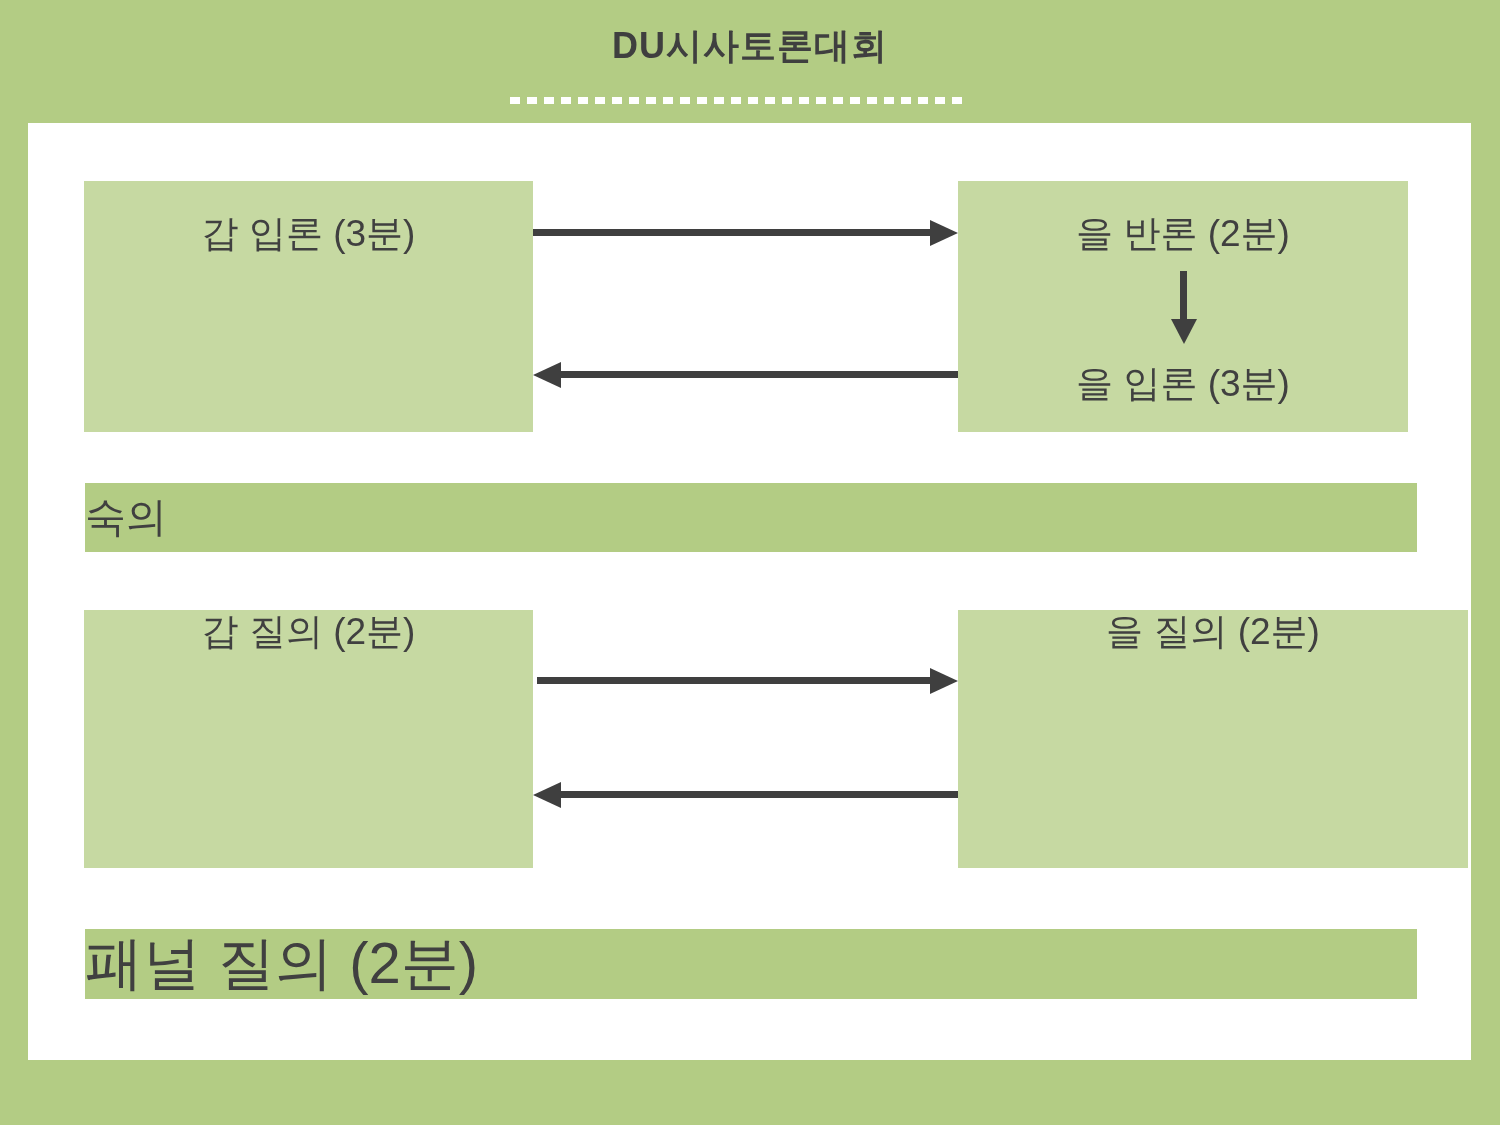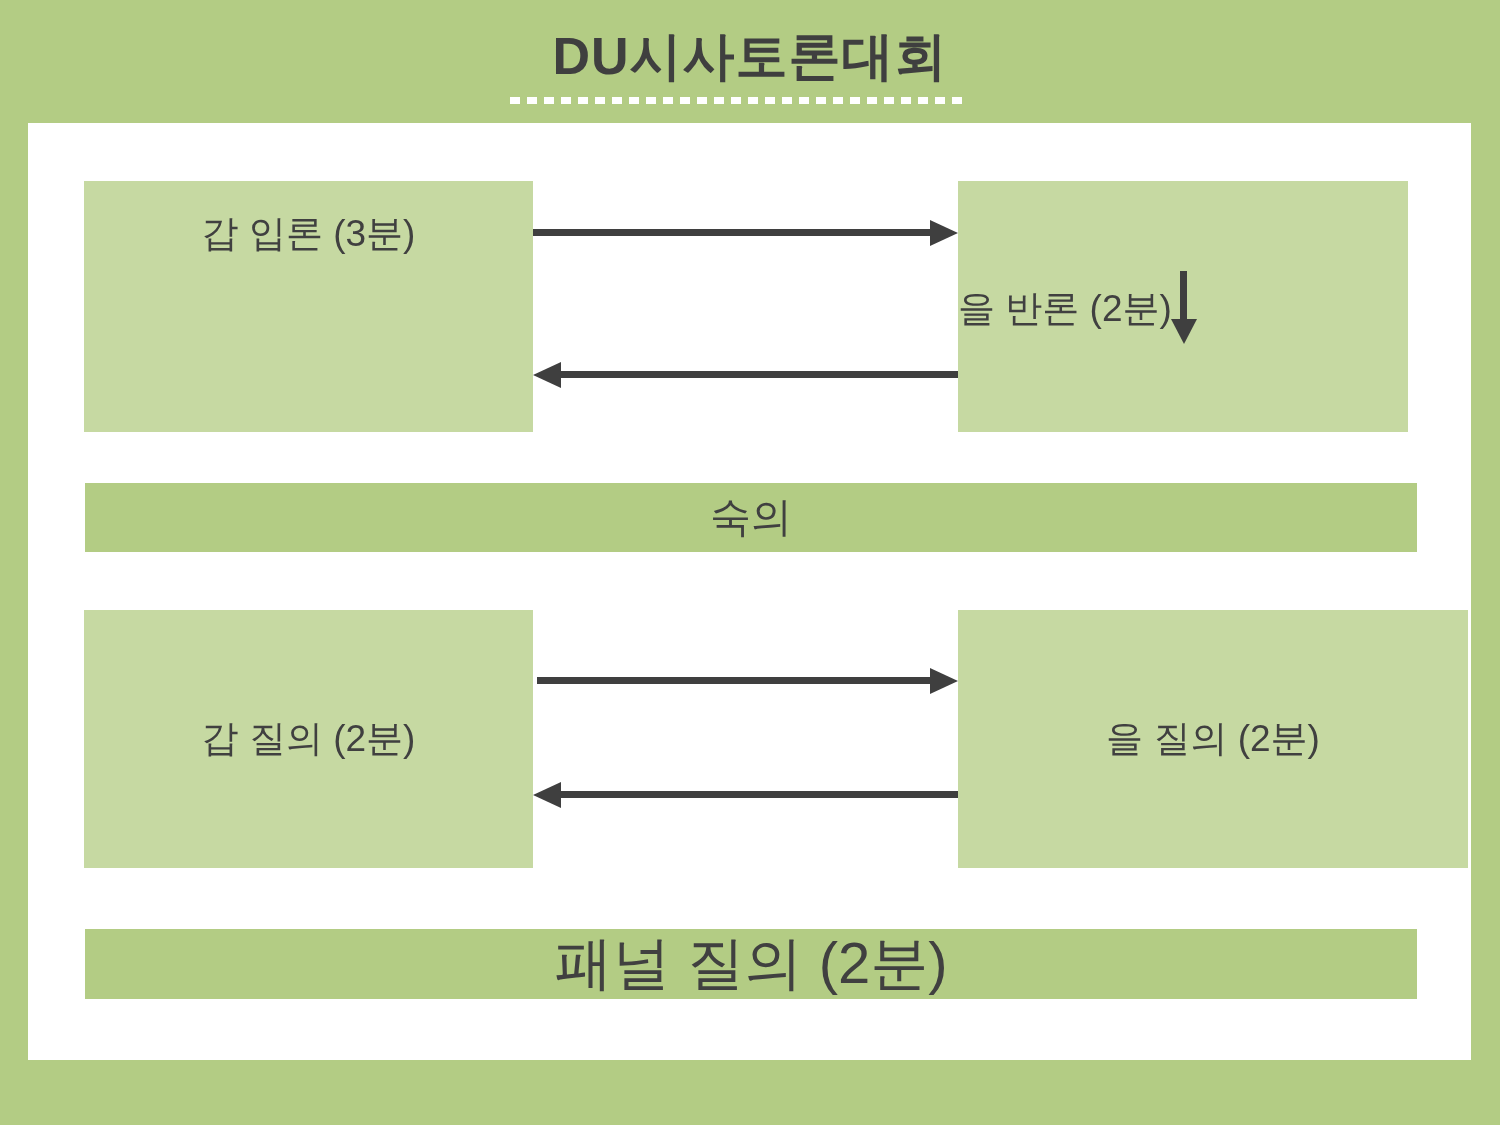--- a/index.html
+++ b/index.html
@@ -24,21 +24,21 @@
   .title-block {
     position: absolute;
     top: 0;
     left: 0;
     width: 100%;
     text-align: center;
   }
   .page-title {
     margin: 0;
     padding-top: 22px;
-    font-size: 52px;
+    font-size: 36px;
     font-weight: bold;
     letter-spacing: 1px;
     color: #3f3f3f;
   }
   .title-underline {
     position: absolute;
     left: 510px;
     top: 97px;
     width: 455px;
     height: 7px;
@@ -66,46 +66,45 @@
   }
   .box-top-left {
     left: 84px; top: 181px; width: 449px; height: 251px;
     display: flex; flex-direction: column;
     justify-content: space-between;
     padding: 31px 0 21px 0;
     box-sizing: border-box;
   }
   .box-top-right {
     left: 958px; top: 181px; width: 450px; height: 251px;
-    display: flex; flex-direction: row;
+    display: flex; flex-direction: column;
     align-items: center;
     padding: 31px 0 26px 0;
     box-sizing: border-box;
   }
   .box-bottom {
     top: 610px; width: 449px; height: 258px;
-    display: flex; align-items: center; justify-content: center;
+    display: flex; align-items: flex-start; justify-content: center;
   }
   .box-bottom-left  { left: 84px; }
   .box-bottom-right { left: 958px; width: 510px; }
 
   .box-label {
     text-align: center;
     line-height: 1.2;
   }
 
   
   .bar {
     position: absolute;
     left: 85px;
     width: 1332px;
     background: #b3cc84;
     display: flex;
     align-items: center;
-    justify-content: center;
     color: #404040;
   }
   .bar-deliberation {
     top: 483px; height: 69px;
     font-size: 41px;
   }
   .bar-panel {
     top: 929px; height: 70px;
     font-size: 58px;
   }
@@ -170,20 +169,21 @@
 
   <div class="panel"></div>
 
   <div class="gbox box-top-left">
     <div class="box-label">갑 입론 (3분)</div>
   </div>
 
   <div class="gbox box-top-right">
     <div class="box-label">을 반론 (2분)</div>
     <div style="flex:1"></div>
+    <div class="box-label">을 입론 (3분)</div>
   </div>
 
   <div class="arrow-right arrow-top-1"></div>
   <div class="arrow-left arrow-top-2"></div>
   <div class="arrow-down arrow-mid-down"></div>
 
   <div class="bar bar-deliberation">
     <span>숙의</span>
   </div>
 

